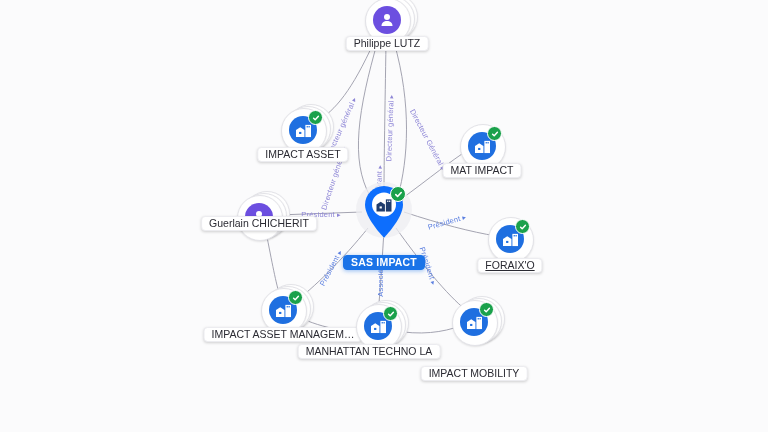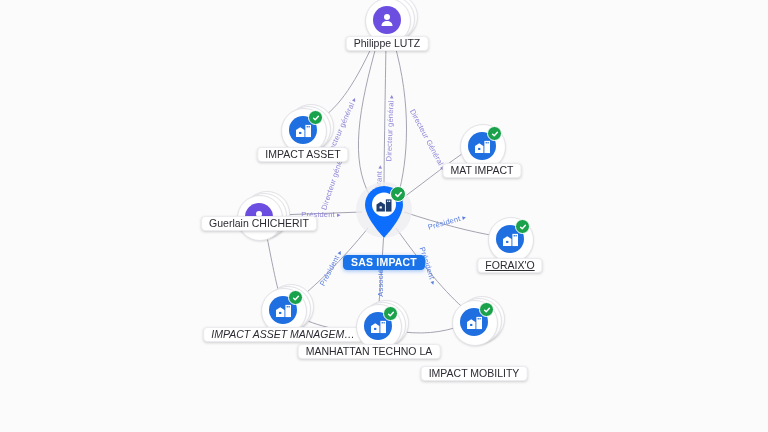--- a/index.html
+++ b/index.html
@@ -279,21 +279,21 @@
             <rect x="4.3" y="9.5" width="2.4" height="2.2" fill="#1f6fe0"></rect>
           </svg>
       </div>
       <div class="badge">
         <svg width="8" height="8" viewBox="0 0 10 10" fill="none" stroke="#fff" stroke-width="1.8" stroke-linecap="round" stroke-linejoin="round">
             <path d="M2 5.2 L4 7.2 L8 2.8"></path>
           </svg>
       </div>
     </div>
   </div>
-  <div class="nlabel" style="left:283px;top:327px;font-style:italic;">IMPACT ASSET MANAGEM…</div>
+  <div class="nlabel" style="left:283px;top:327px;">IMPACT ASSET MANAGEM…</div>
 
   <div class="node" style="left:378px;top:326px;">
     <div class="stack">
       <div class="sheet s1"></div>
       <div class="sheet s2"></div>
       <div class="sheet s3"></div>
       <div class="disc company">
         <svg width="17" height="15" viewBox="0 0 18 16" fill="#fff">
             <path d="M1 15V7.5L5.5 4.5 10 7.5V15z"></path>
             <rect x="11" y="2" width="6" height="13"></rect>

